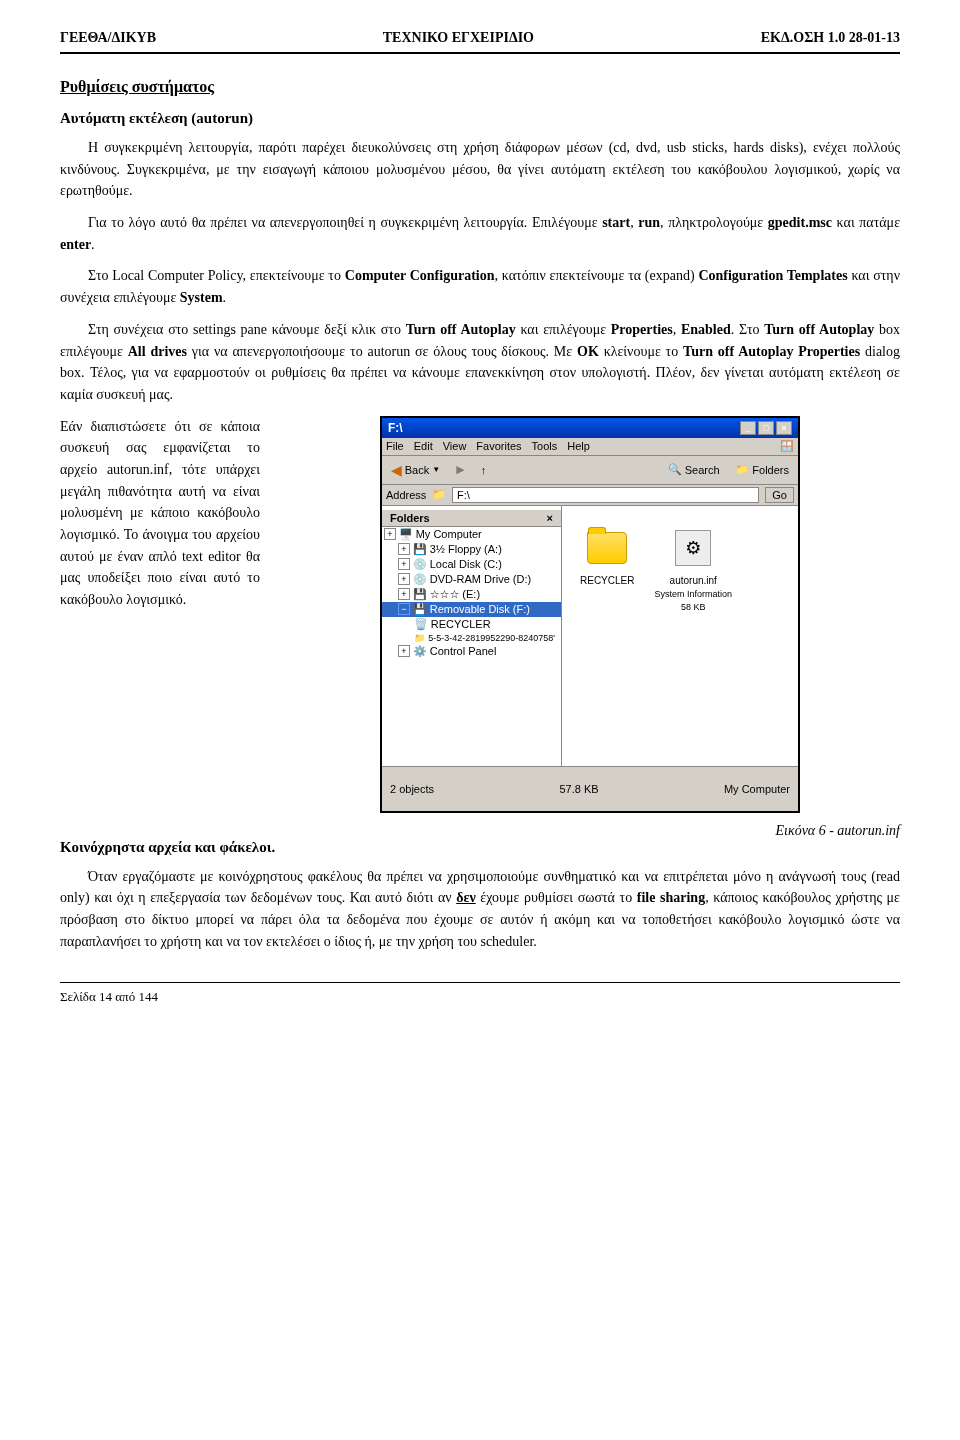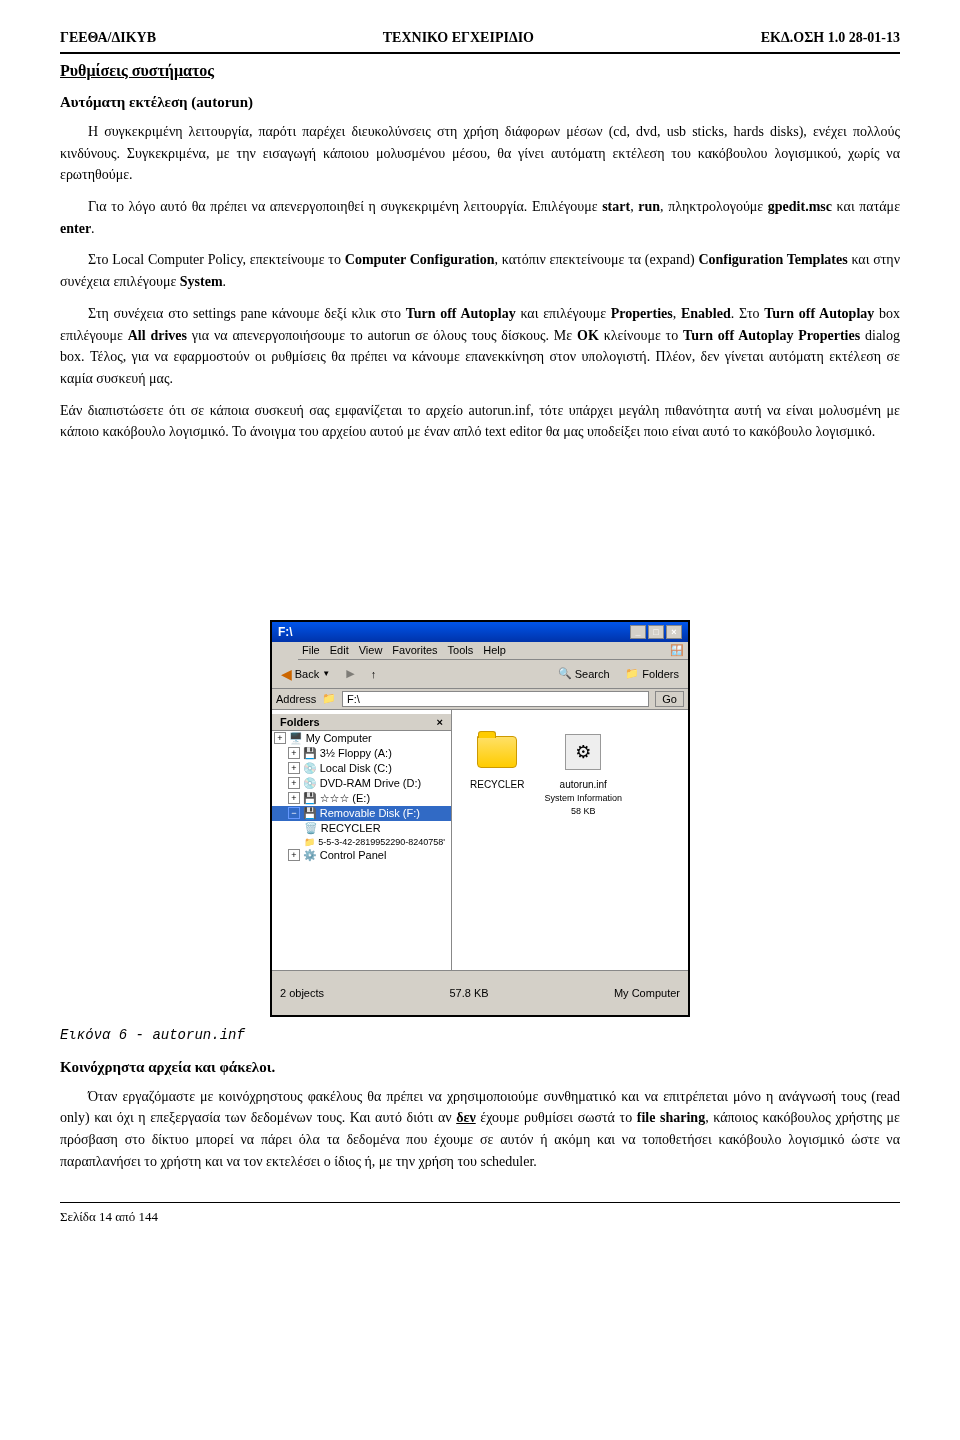--- a/index.html
+++ b/index.html
@@ -13,21 +13,21 @@
       padding: 30px 60px 40px 60px;
     }
 
     
     .doc-header {
       display: flex;
       justify-content: space-between;
       align-items: flex-start;
       border-bottom: 2px solid #000;
       padding-bottom: 6px;
-      margin-bottom: 8px;
+      margin-bottom: 24px;
     }
     .doc-header-left {
       font-size: 14px;
       font-weight: bold;
     }
     .doc-header-center {
       font-size: 14px;
       font-weight: bold;
       text-align: center;
     }
@@ -60,21 +60,20 @@
       margin-bottom: 10px;
     }
     .body-text .bold { font-weight: bold; }
     .body-text .underline { text-decoration: underline; }
 
     
     .two-col {
       display: flex;
       gap: 20px;
       margin-bottom: 10px;
-      flex-direction: column;
     }
     .col-left {
       flex: 0 0 200px;
       font-size: 14px;
       line-height: 1.55;
       text-align: justify;
     }
     .col-right {
       flex: 1;
     }
@@ -112,21 +111,20 @@
       line-height: 12px;
       cursor: pointer;
     }
     .explorer-menubar {
       background: #d4d0c8;
       padding: 2px 4px;
       display: flex;
       gap: 10px;
       font-size: 11px;
       border-bottom: 1px solid #888;
-      margin-left: 26px;
     }
     .explorer-menubar span {
       cursor: pointer;
     }
     .explorer-toolbar {
       background: #d4d0c8;
       padding: 3px 4px;
       display: flex;
       gap: 6px;
       align-items: center;
@@ -271,26 +269,24 @@
       background: #d4d0c8;
       border-top: 1px solid #888;
       padding: 16px 8px;
       font-size: 11px;
       display: flex;
       justify-content: space-between;
     }
 
     
     .figure-caption {
-      text-align: left;
+      text-align: right;
       font-size: 14px;
       font-style: italic;
       margin-top: 8px;
-      margin-bottom: 16px;
-      font-family: Liberation Mono, monospace;
     }
 
     
     .doc-footer {
       border-top: 1px solid #000;
       font-size: 13px;
       padding-top: 6px;
       margin-top: 30px;
     }
 

